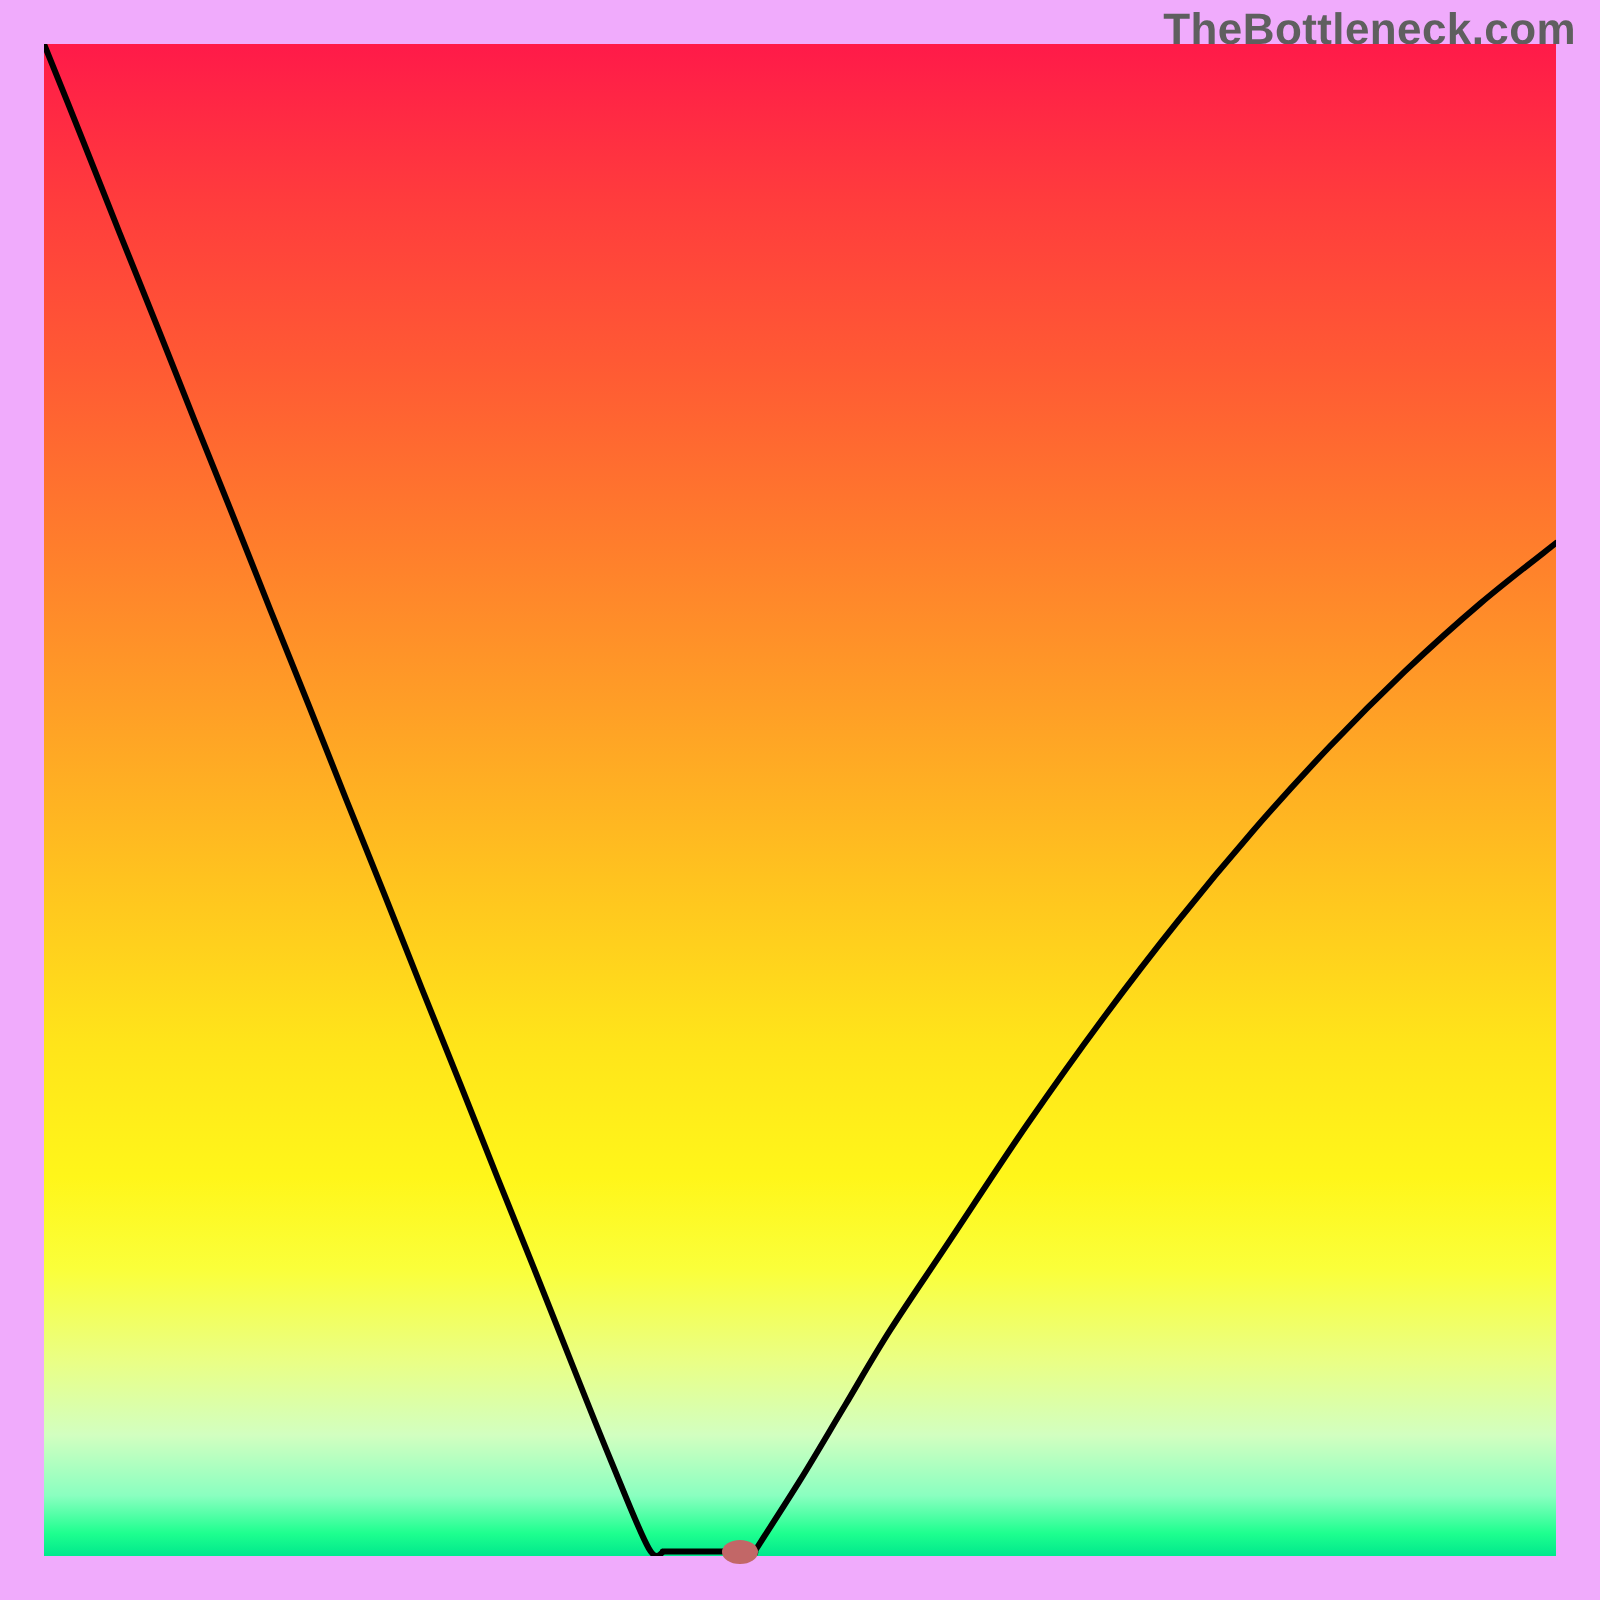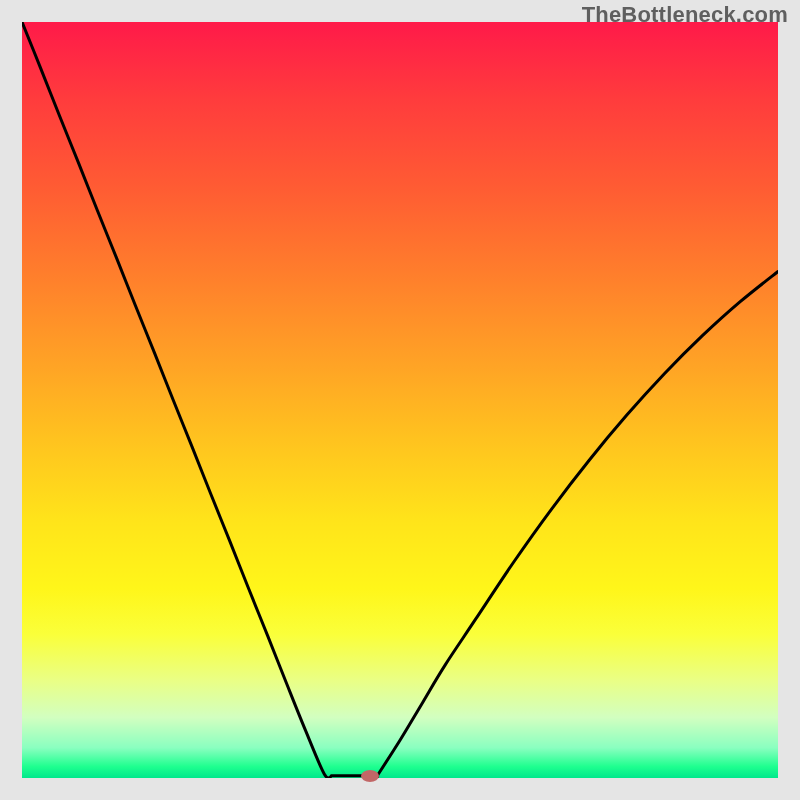--- a/index.html
+++ b/index.html
@@ -1,21 +1,21 @@
 <!DOCTYPE html>
 <html><head>
 <meta charset="utf-8">
 <style>
   * { margin: 0; padding: 0; box-sizing: border-box; }
   html, body { width: 800px; height: 800px; overflow: hidden; background: #000; }
   .frame {
     position: relative;
     width: 800px;
     height: 800px;
-    background: #e5e5e5;
+    background: #f0abfc;
   }
   .watermark {
     position: absolute;
     top: 2px;
     right: 12px;
     font-family: Arial, Helvetica, sans-serif;
     font-size: 22px;
     font-weight: bold;
     color: #5f5f5f;
     letter-spacing: 0.2px;

